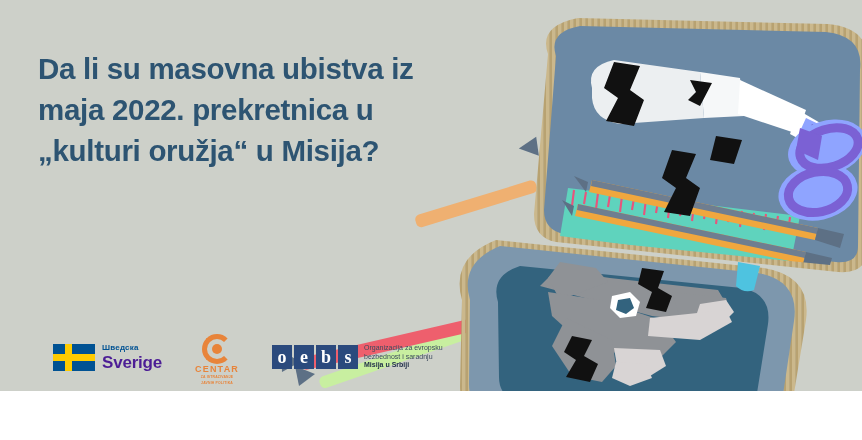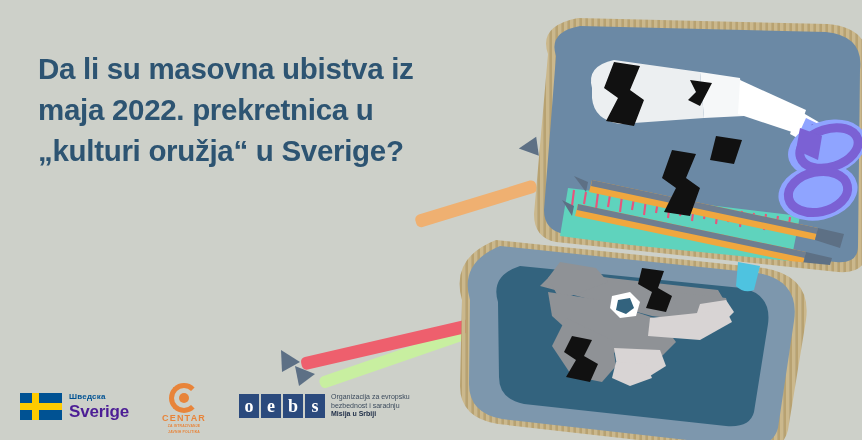--- a/index.html
+++ b/index.html
@@ -8,21 +8,21 @@
   }
   body {
     width: 862px;
     height: 440px;
     overflow: hidden;
     font-family: "Liberation Sans", sans-serif;
   }
   #poster {
     position: relative;
     width: 862px;
-    height: 440px;
+    height: 391px;
     background: #cdd0c9;
     overflow: hidden;
   }
 
   
   #headline {
     position: absolute;
     left: 38px;
     top: 28px;
     width: 500px;
@@ -56,21 +56,21 @@
     bottom: 8px;
     height: 52px;
     display: flex;
     align-items: center;
     gap: 26px;
     z-index: 60;
   }
   .logo-block { display: flex; align-items: center; }
 
   
-  #logo-sweden { gap: 7px; }
+  #logo-sweden { gap: 7px; margin-left: 33px; }
   .se-flag {
     position: relative;
     width: 42px;
     height: 27px;
     background: #005293;
     flex: 0 0 auto;
   }
   .se-flag .v {
     position: absolute;
     left: 12px; top: 0;
@@ -319,21 +319,21 @@
         </g>
       </g>
 
       <path d="M738 262 L760 266 L754 290 Q744 294 736 286 Z" fill="#4ec3e0"></path>
     </g>
   </svg>
 
   <h1 id="headline">
     <span class="hl-line">Da li su masovna ubistva iz</span>
     <span class="hl-line">maja 2022. prekretnica u</span>
-    <span class="hl-line">„kulturi oružja“ u Sverige?</span>
+    <span class="hl-line">„kulturi oružja“ u Misija?</span>
   </h1>
 
   <div id="logo-bar">
 
     <div class="logo-block" id="logo-sweden">
       <div class="se-flag">
         <div class="v"></div>
         <div class="h"></div>
       </div>
       <div class="se-text">

